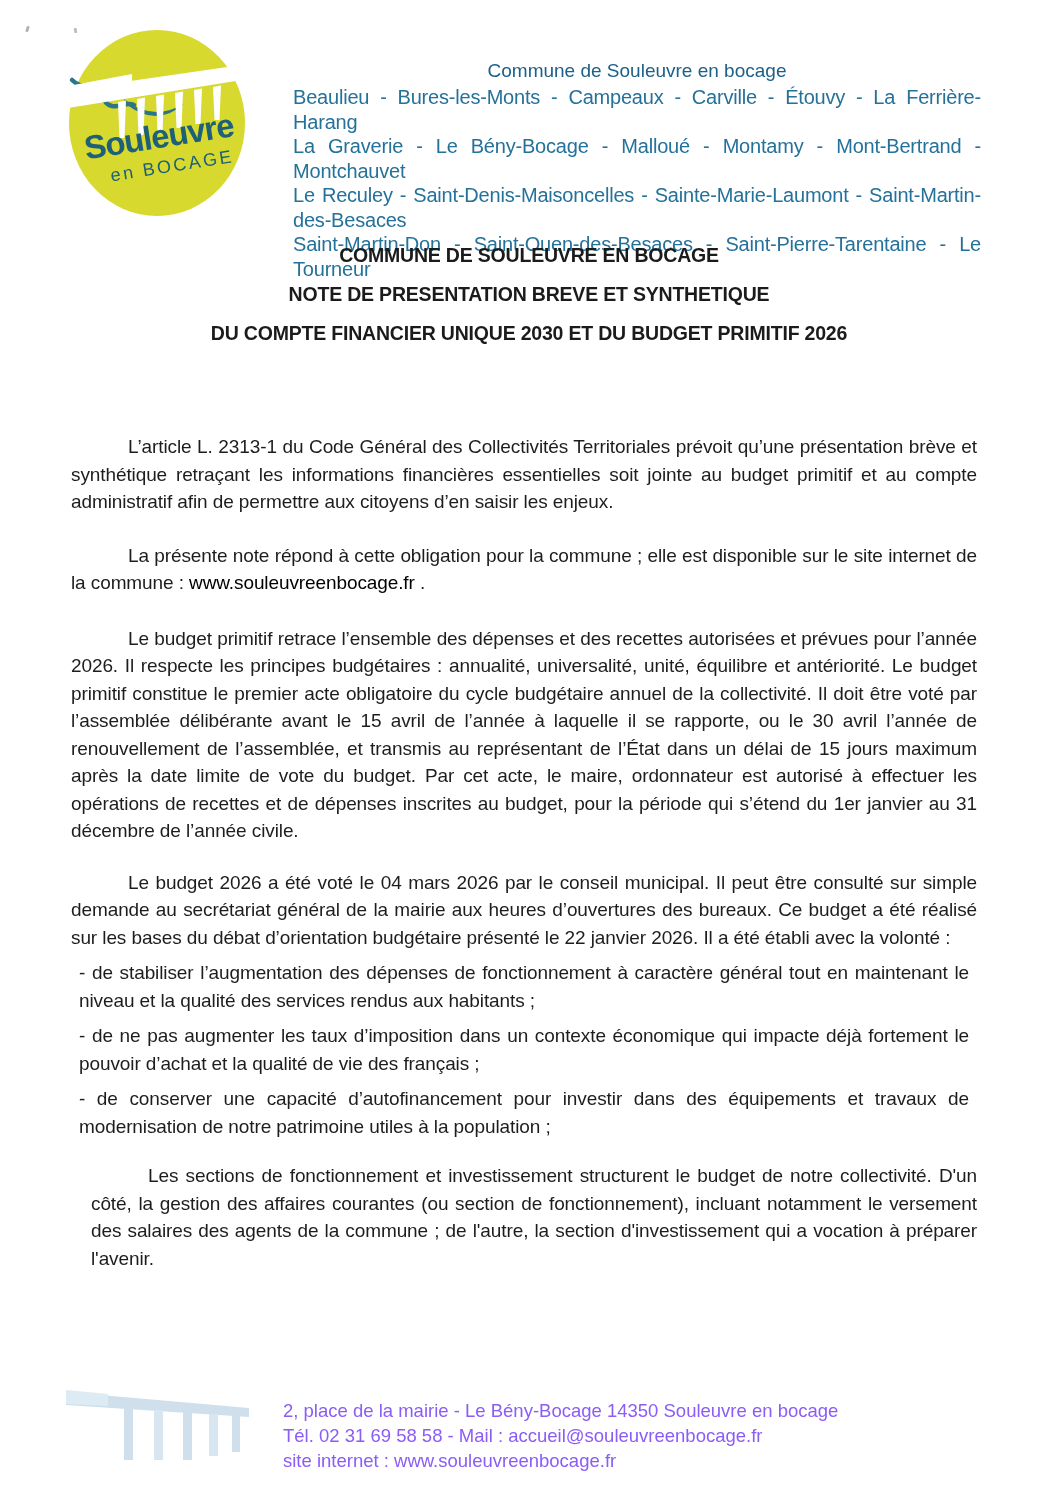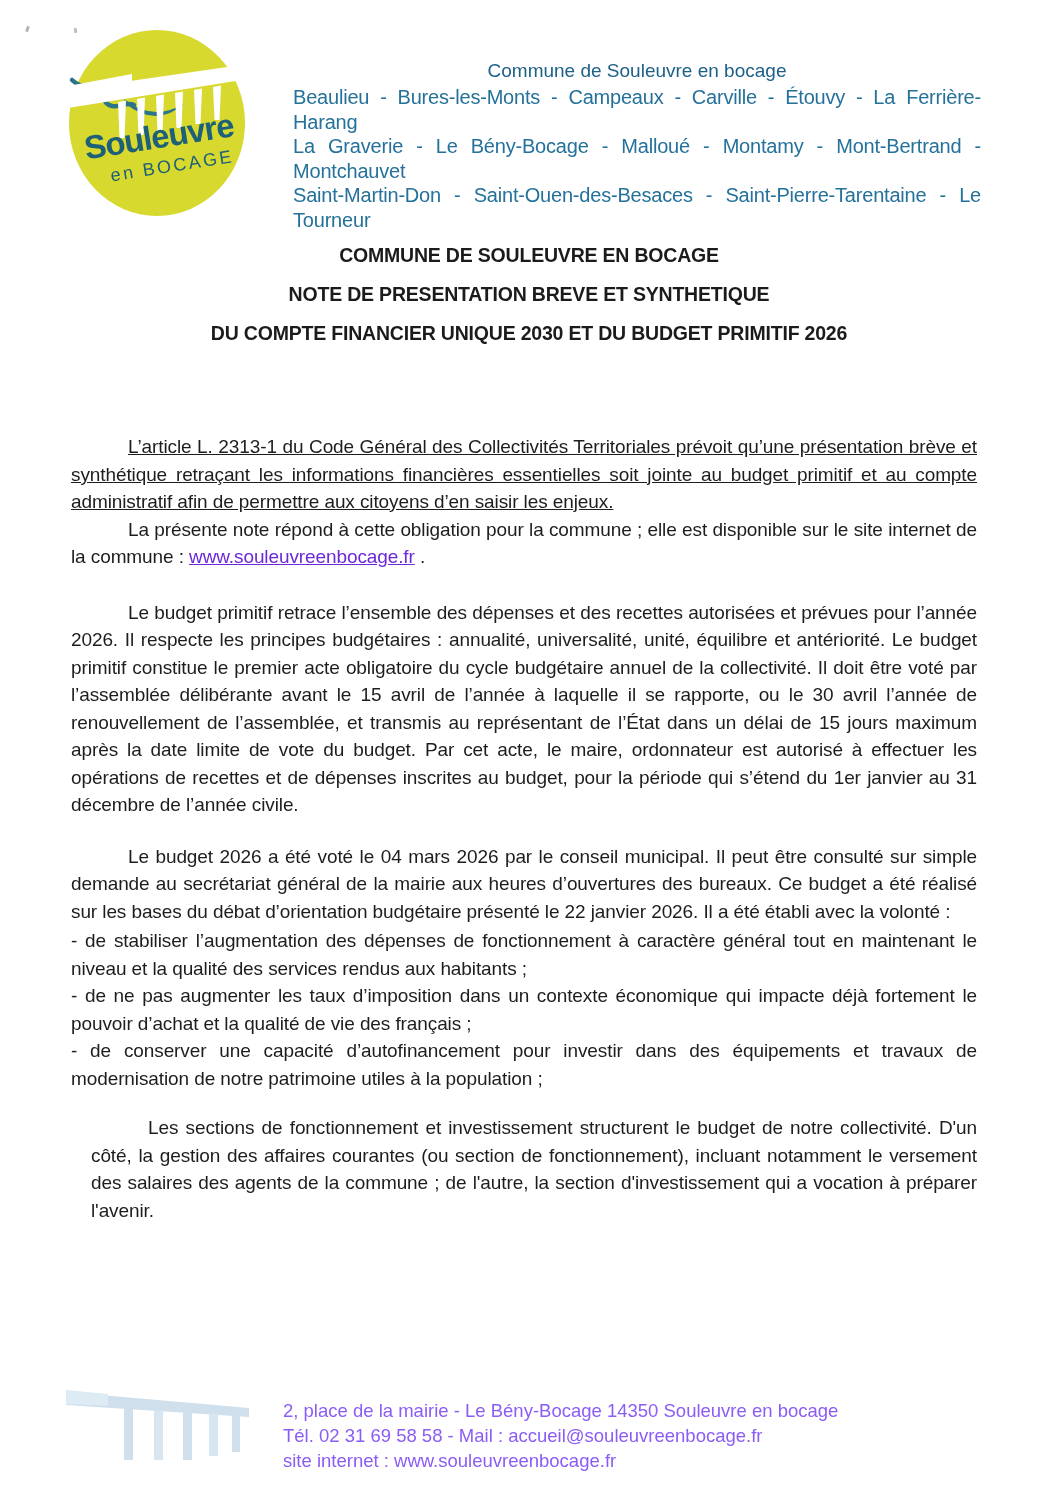--- a/index.html
+++ b/index.html
@@ -42,27 +42,27 @@
     line-height:22px;margin-bottom:17px;letter-spacing:-0.2px;
   }
 
   
   .bodytext{position:absolute;left:71px;top:433px;width:906px;}
   .p{
     margin:0;font-size:19px;line-height:27.5px;color:#1d1d1d;
     text-align:justify;letter-spacing:-0.1px;
   }
   .indent{text-indent:57px;}
-  .p1{text-decoration:underline;}
+  .p1{margin-bottom:26px;}
   .p2{margin-bottom:28px;}
   .p3{margin-bottom:24px;}
   .p4{margin-bottom:2px;}
-  .bullet{margin:0;}
+  .bullet{margin:8px;}
   .p5{margin-top:22px;margin-left:20px;}
-  .link{color:#6d28d9;text-decoration:underline;cursor:pointer;margin-top:10px;}
+  .link{color:#000000;cursor:pointer;margin-top:10px;}
 
   
   .wm{position:absolute;left:66px;top:1390px;width:190px;height:80px;}
   .footer{
     position:absolute;left:283px;top:1398px;width:620px;
     font-size:18.5px;line-height:25px;color:#8b5cf6;
   }
 </style>
 </head>
 <body>
@@ -91,20 +91,21 @@
 
       <text class="logo-t1" x="16" y="120" transform="rotate(-9 90 112)">Souleuvre</text>
       <text class="logo-t2" x="42" y="146" transform="rotate(-9 90 140)">en BOCAGE</text>
     </svg>
   </div>
 
   <div class="letterhead">
     <div class="org">Commune de Souleuvre en bocage</div>
     <div class="communes">Beaulieu - Bures-les-Monts - Campeaux - Carville - Étouvy - La Ferrière-Harang</div>
     <div class="communes">La Graverie - Le Bény-Bocage - Malloué - Montamy - Mont-Bertrand - Montchauvet</div>
+    <div class="communes">Le Reculey - Saint-Denis-Maisoncelles - Sainte-Marie-Laumont - Saint-Martin-des-Besaces</div>
     <div class="communes">Saint-Martin-Don - Saint-Ouen-des-Besaces - Saint-Pierre-Tarentaine - Le Tourneur</div>
   </div>
 
   <div class="titleblock">
     <div class="tline">COMMUNE DE SOULEUVRE EN BOCAGE</div>
     <div class="tline">NOTE DE PRESENTATION BREVE ET SYNTHETIQUE</div>
     <div class="tline">DU COMPTE FINANCIER UNIQUE 2030 ET DU BUDGET PRIMITIF 2026</div>
   </div>
 
   <div class="bodytext">

